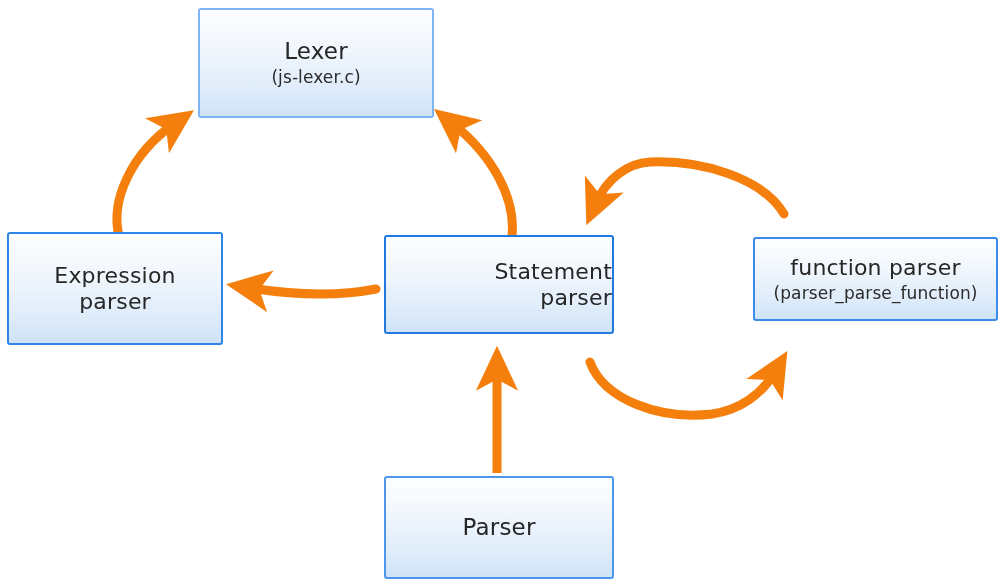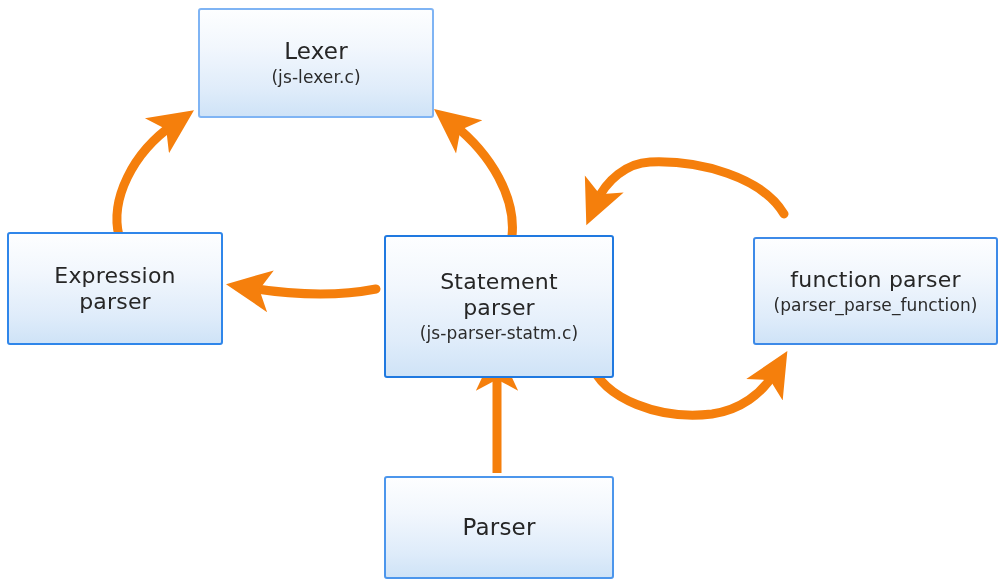--- a/index.html
+++ b/index.html
@@ -43,25 +43,26 @@
   }
   #node-lexer {
     left: 198px; top: 8px; width: 236px; height: 110px;
     border: 2px solid #7fb4f4;
   }
   #node-expression {
     left: 7px; top: 232px; width: 216px; height: 113px;
     border: 2px solid #2f86ea;
   }
   #node-statement {
-    left: 384px; top: 235px; width: 230px; height: 143px;
+    left: 384px; top: 235px; width: 230px; height: 99px;
     border: 2px solid #2079e0;
+    align-items: flex-end;
   }
   #node-function {
-    left: 753px; top: 237px; width: 245px; height: 108px;
+    left: 753px; top: 237px; width: 245px; height: 84px;
     border: 2px solid #3d8ae8;
   }
   #node-parser {
     left: 384px; top: 476px; width: 230px; height: 103px;
     border: 2px solid #4c96ec;
   }
   #node-lexer .title { font-size: 23px; }
   #node-function .title { font-size: 22px; }
   #node-parser .title { font-size: 23px; }
   #node-expression .title { line-height: 26px; }
@@ -117,21 +118,20 @@
   </div>
 
   <div class="node" id="node-expression">
     <div class="title">Expression</div>
     <div class="title">parser</div>
   </div>
 
   <div class="node" id="node-statement">
     <div class="title">Statement</div>
     <div class="title">parser</div>
-    <div class="sub">(js-parser-statm.c)</div>
   </div>
 
   <div class="node" id="node-function">
     <div class="title">function parser</div>
     <div class="sub">(parser_parse_function)</div>
   </div>
 
   <div class="node" id="node-parser">
     <div class="title">Parser</div>
   </div>

